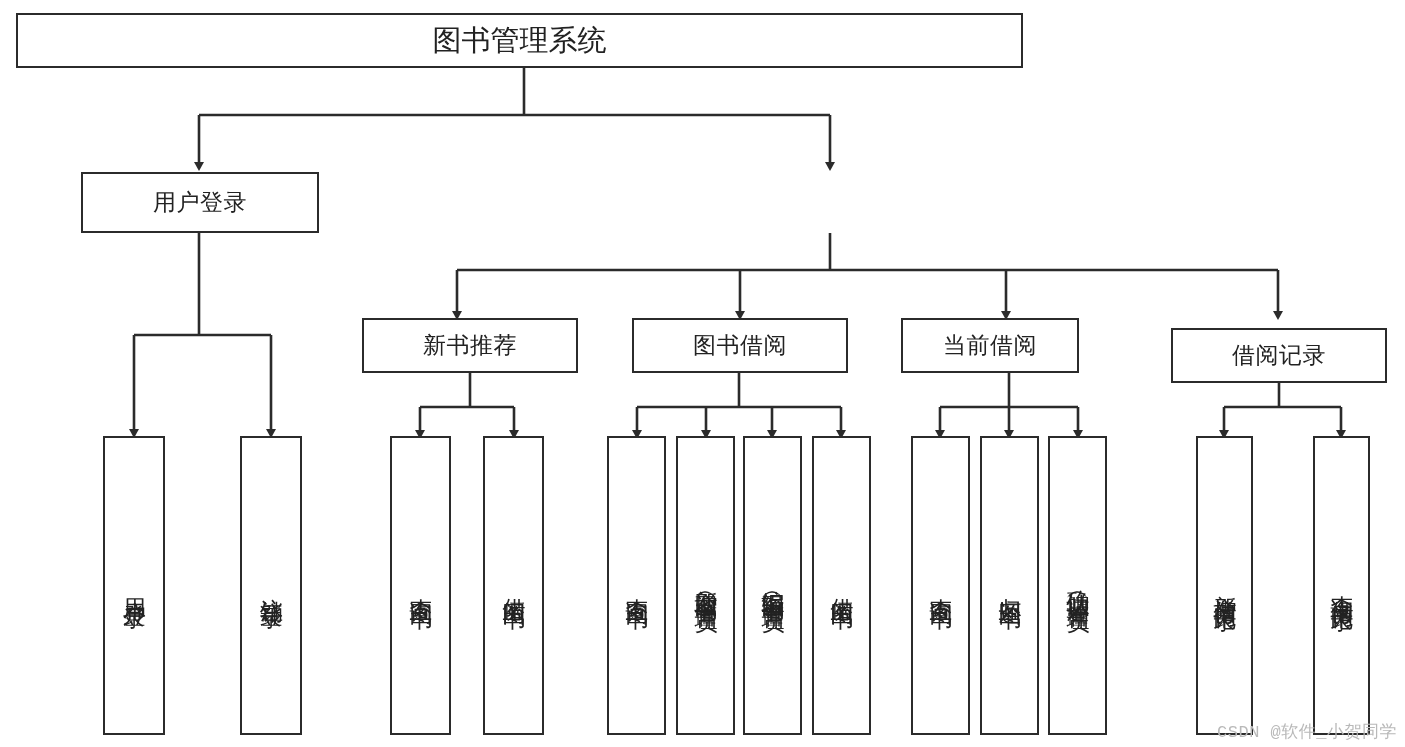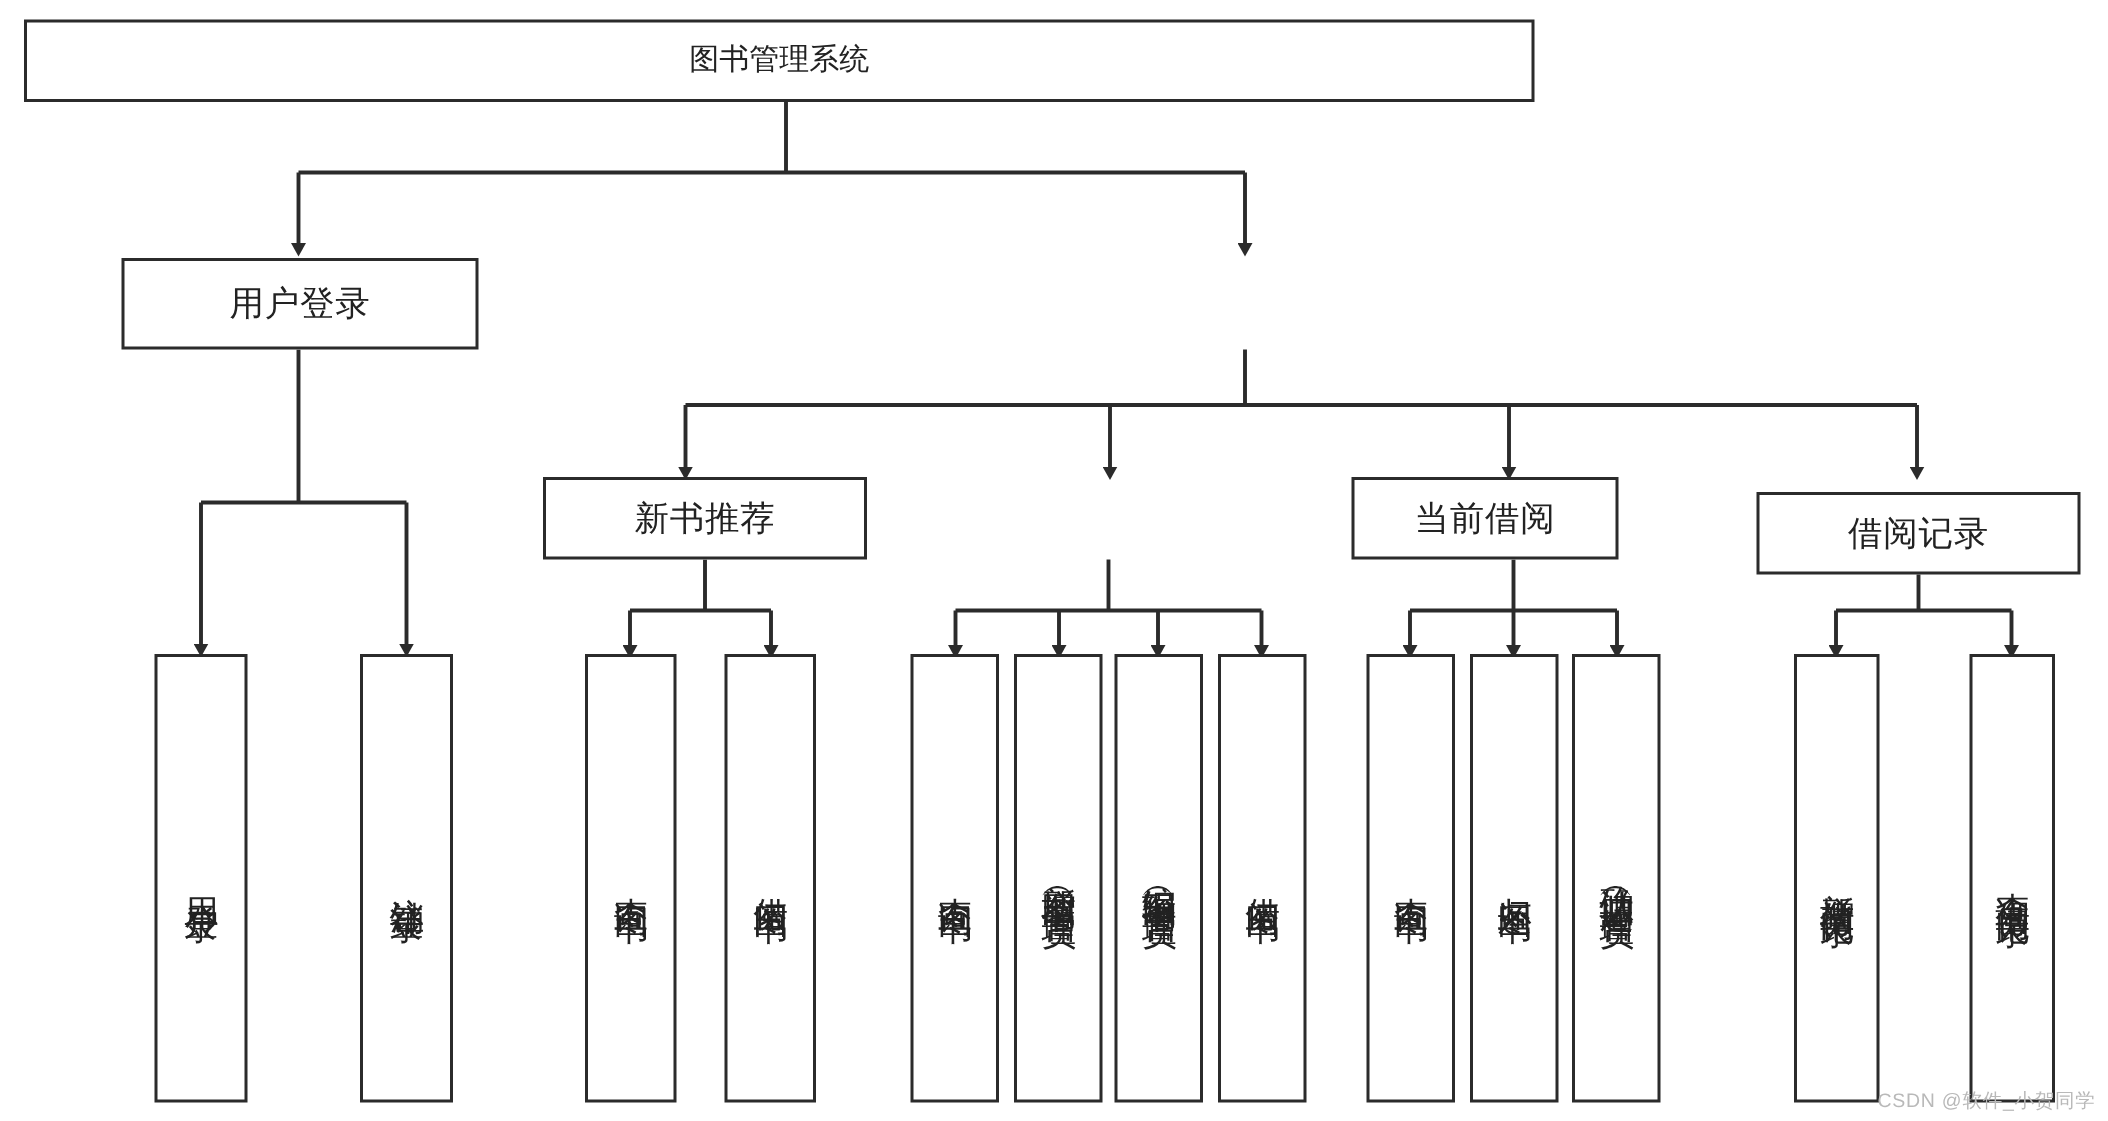--- a/index.html
+++ b/index.html
@@ -33,44 +33,44 @@
     align-items: center;
     justify-content: center;
     color: #222222;
     line-height: 1.12;
   }
   .node.h {
     font-size: 23px;
     letter-spacing: 0.5px;
   }
   .node.root {
-    font-size: 20px;
+    font-size: 29px;
   }
   .node.v {
     writing-mode: vertical-rl;
     text-orientation: upright;
     font-size: 23px;
     letter-spacing: 3px;
     padding: 6px 0;
   }
   .node.v .vtext {
     writing-mode: vertical-rl;
     text-orientation: upright;
     display: block;
     white-space: nowrap;
   }
   .watermark {
     position: absolute;
     right: 8px;
     bottom: 4px;
-    font-size: 13px;
+    font-size: 17px;
     color: #b9b9b9;
     letter-spacing: 0.5px;
     white-space: nowrap;
-    font-family: Liberation Sans, sans-serif;
+    font-family: Liberation Mono, monospace;
   }
 </style>
 </head>
 <body>
 
 <div id="canvas">
 
   <svg id="edges" viewBox="0 0 1405 747" xmlns="http://www.w3.org/2000/svg">
     <defs>
       <marker id="arrow" markerWidth="9" markerHeight="10" refX="1" refY="5" orient="auto" markerUnits="userSpaceOnUse">
@@ -126,20 +126,23 @@
     <span>图书管理系统</span>
   </div>
 
   <div class="node h" style="left:81px; top:172px; width:238px; height:61px;">
     <span>用户登录</span>
   </div>
 
   <div class="node h" style="left:362px; top:318px; width:216px; height:55px;">
     <span>新书推荐</span>
   </div>
+  <div class="node h" style="left:632px; top:318px; width:216px; height:55px;">
+    <span>图书借阅</span>
+  </div>
   <div class="node h" style="left:901px; top:318px; width:178px; height:55px;">
     <span>当前借阅</span>
   </div>
   <div class="node h" style="left:1171px; top:318px; width:216px; height:55px;margin-top:10px;">
     <span>借阅记录</span>
   </div>
 
   <div class="node v" style="left:103px; top:436px; width:62px; height:299px;">
     <span class="vtext">用户登录</span>
   </div>

